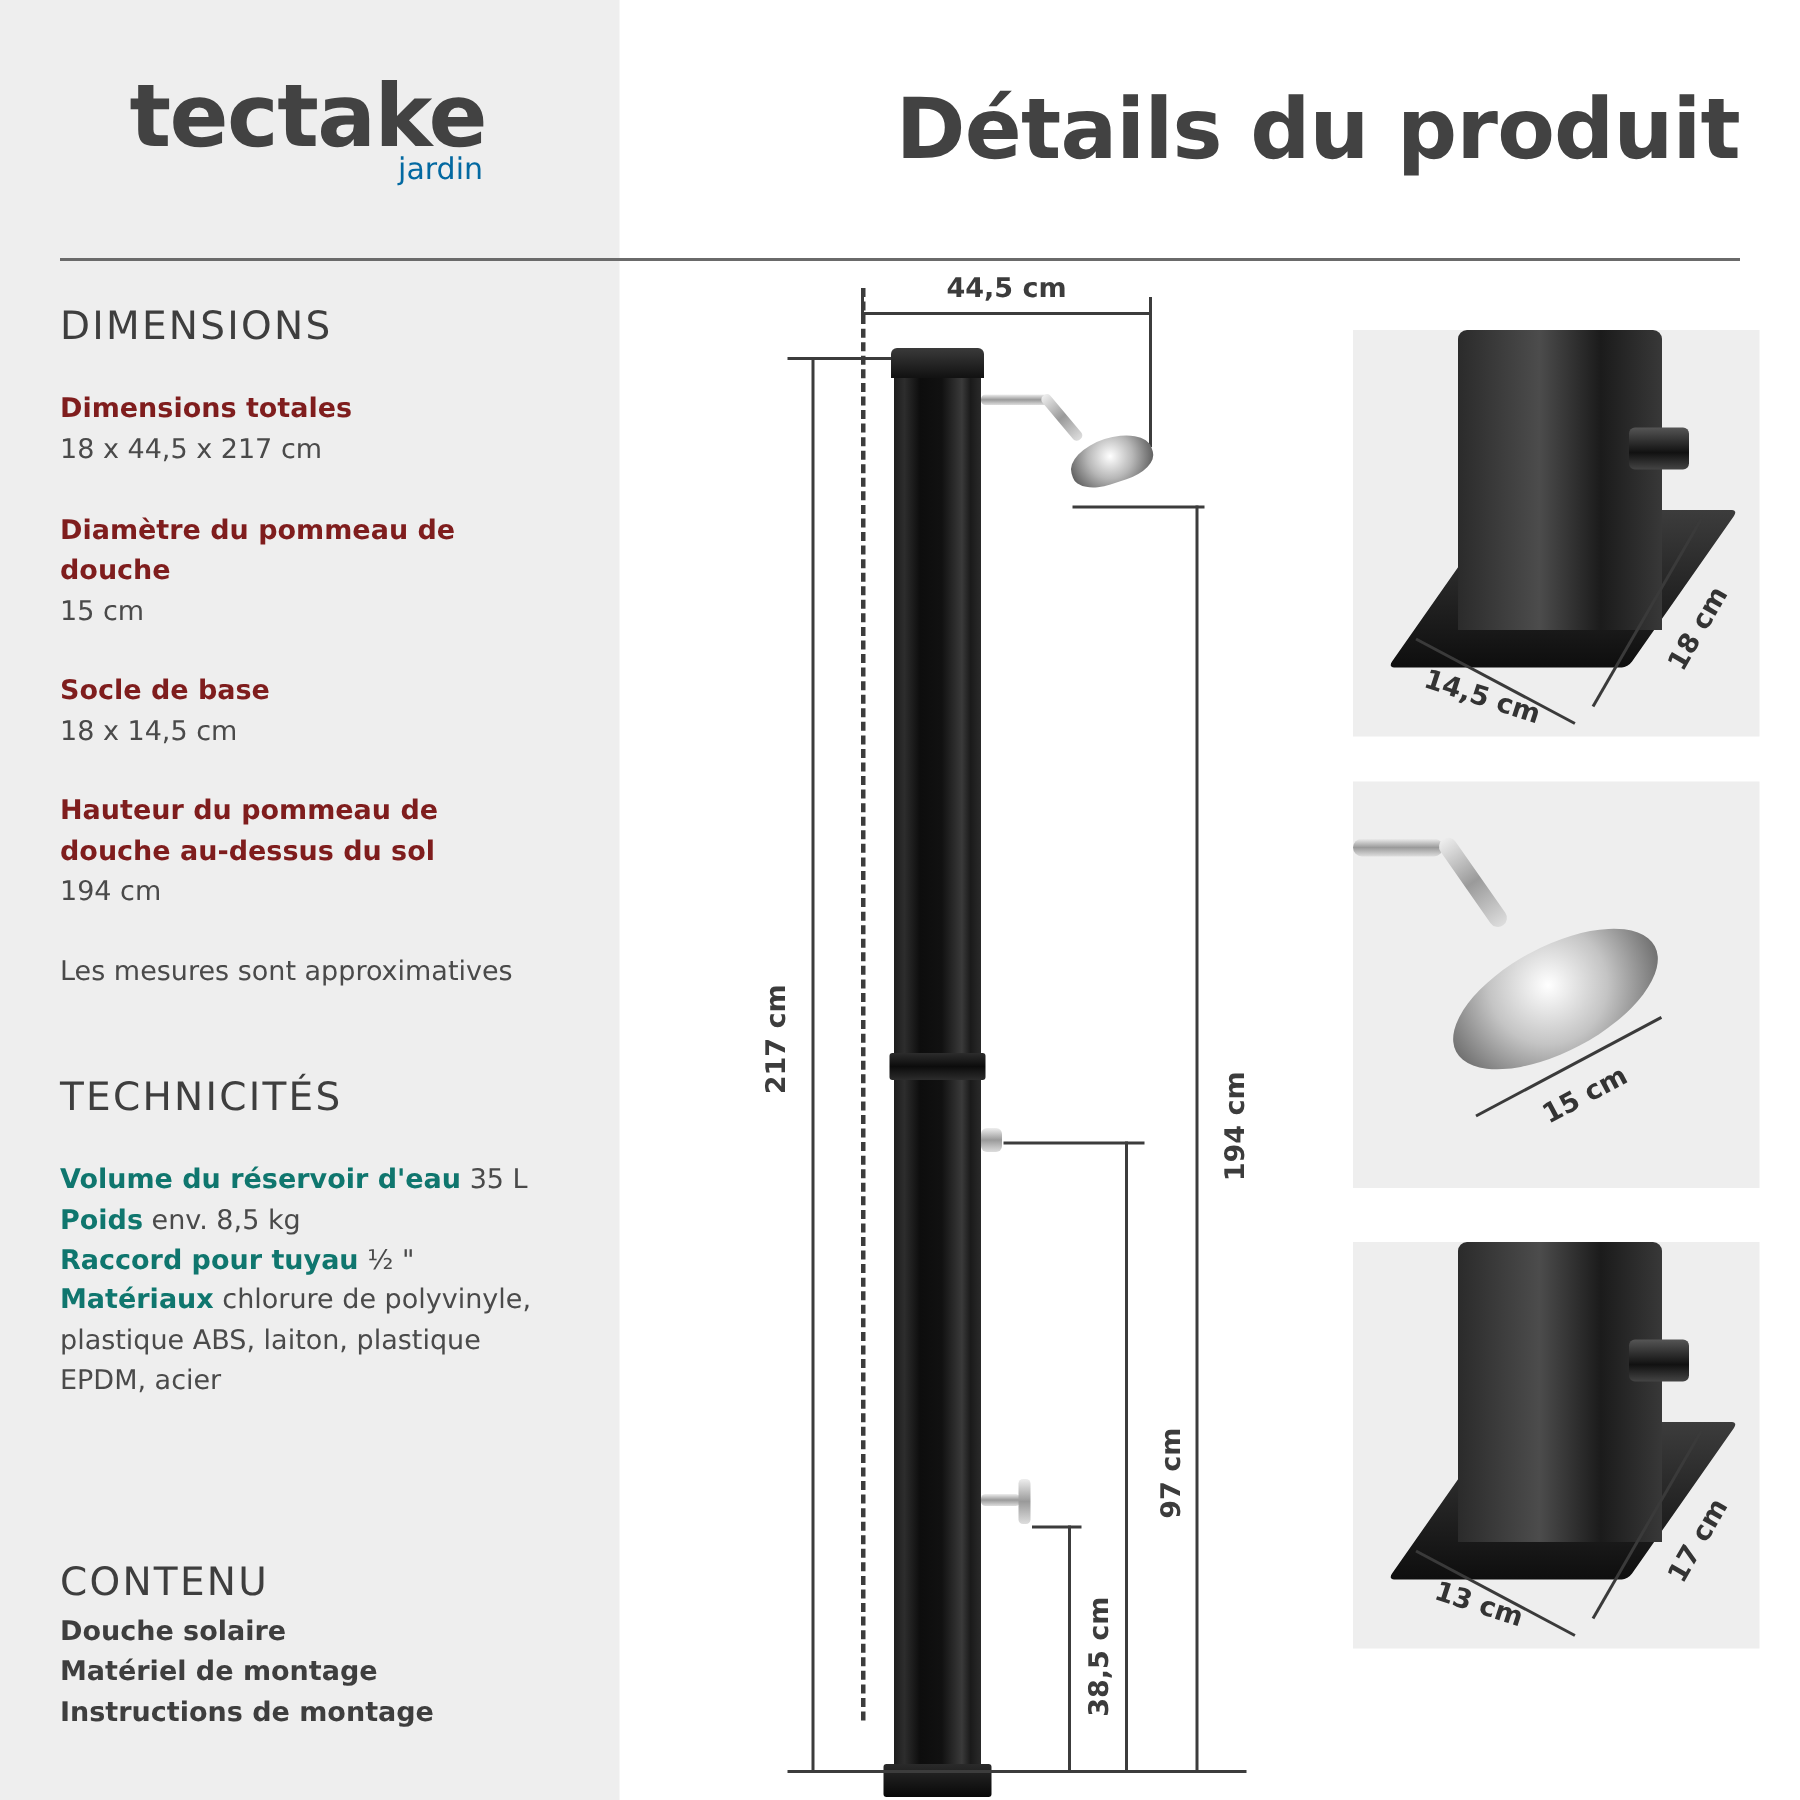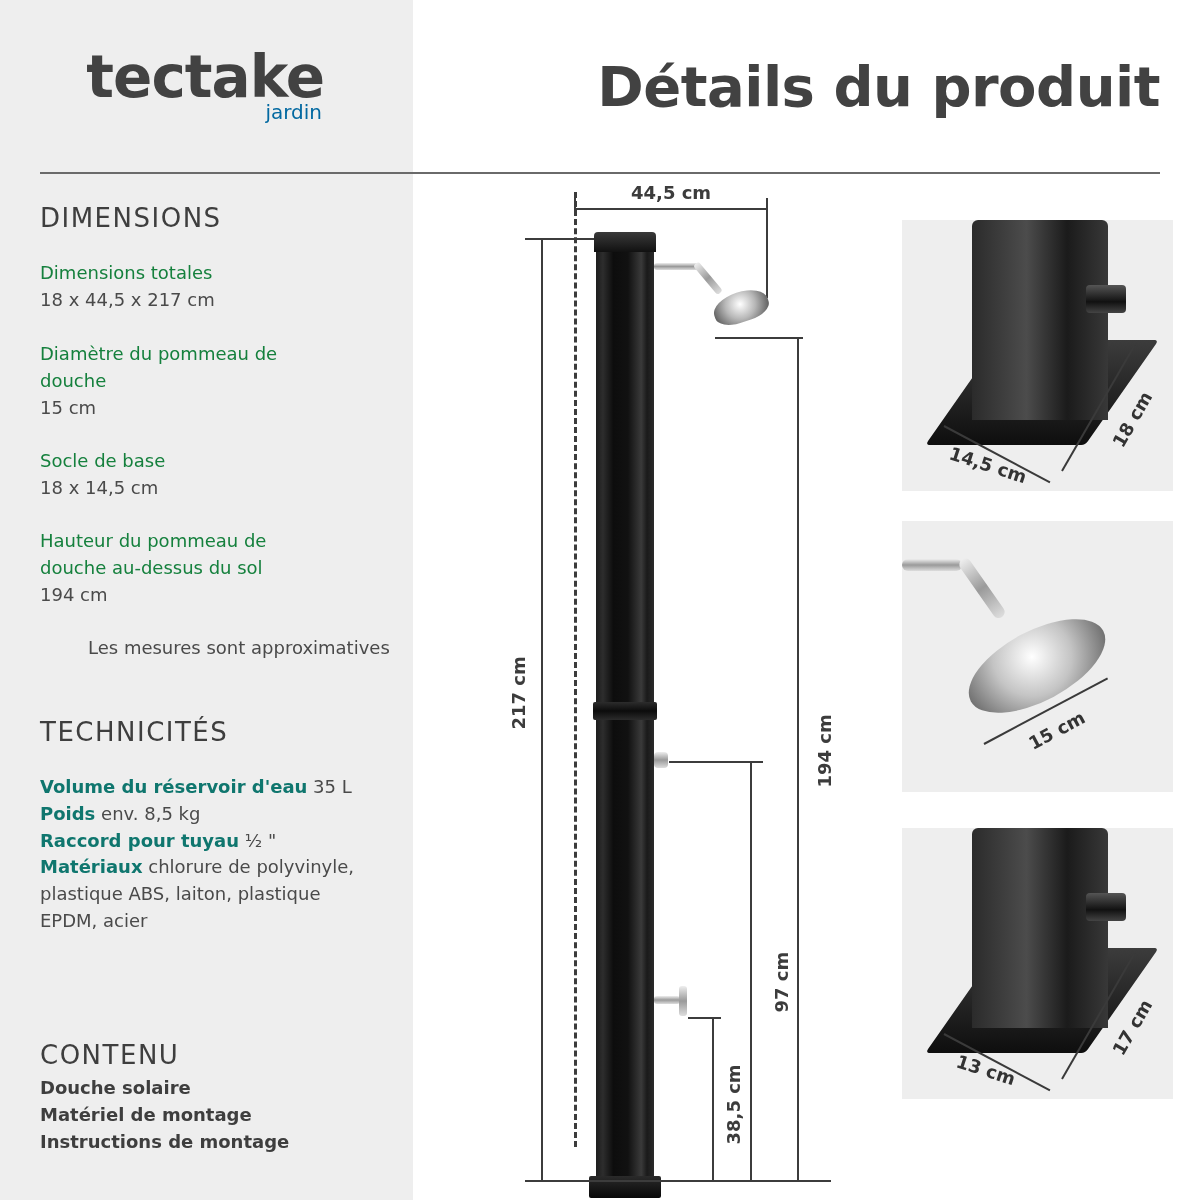--- a/index.html
+++ b/index.html
@@ -10,23 +10,23 @@
 
   .logo { position: absolute; left: 92px; top: 46px; width: 232px; height: 85px; }
   .logo-main { position: absolute; right: 0; top: 0; font-family: "DejaVu Sans", sans-serif; font-weight: bold; font-size: 58px; letter-spacing: -1px; color: #424242; line-height: 62px; }
   .logo-sub { position: absolute; right: 2px; top: 52px; font-family: "DejaVu Sans", sans-serif; font-size: 20px; color: #0369a1; line-height: 28px; font-weight: normal; }
 
   .page-title { position: absolute; right: 40px; top: 55px; font-family: "DejaVu Sans", sans-serif; font-size: 56px; font-weight: bold; color: #424242; letter-spacing: -0.5px; line-height: 64px; }
 
   .top-rule { position: absolute; left: 40px; top: 172px; width: 1120px; height: 2px; background: #6a6a6a; }
   .section-heading { position: absolute; left: 40px; font-family: "DejaVu Sans", sans-serif; font-size: 26px; letter-spacing: 1.5px; color: #3e3e3e; font-weight: normal; line-height: 30px; white-space: nowrap; }
   .spec-block { position: absolute; left: 40px; width: 360px; font-size: 18px; line-height: 27px; }
-  .spec-label { font-weight: normal; color: #15803d; display: block; }
+  .spec-label { font-weight: bold; color: #7f1d1d; display: block; }
   .spec-value { font-weight: normal; color: #4a4a4a; display: block; }
-  .note { position: absolute; left: 40px; font-size: 18px; line-height: 27px; color: #4a4a4a; white-space: nowrap; margin-left: 48px; }
+  .note { position: absolute; left: 40px; font-size: 18px; line-height: 27px; color: #4a4a4a; white-space: nowrap; }
 
   .tech-list { position: absolute; left: 40px; top: 774px; width: 365px; font-size: 18px; line-height: 26.8px; }
   .tech-line b { font-weight: bold; color: #0f766e; }
   .tech-line span.v { color: #4a4a4a; font-weight: normal; }
 
   .contents-list { position: absolute; left: 40px; top: 1075px; font-size: 18px; line-height: 26.8px; font-weight: bold; color: #3e3e3e; }
 
   
   .diagram { position: absolute; left: 413px; top: 174px; width: 480px; height: 1026px; }
   .dim-line { position: absolute; background: #3c3c3c; }

